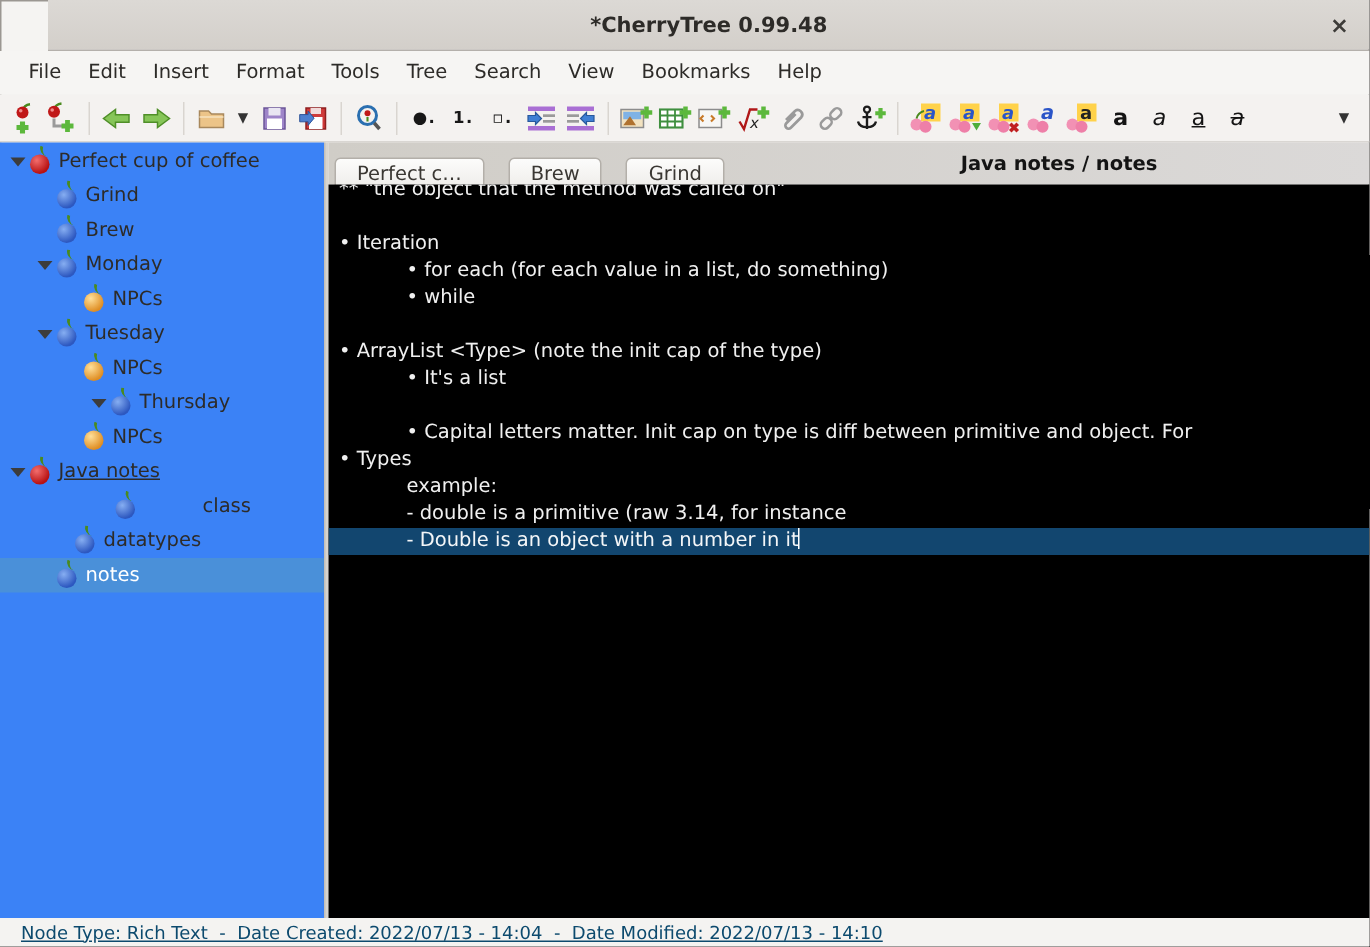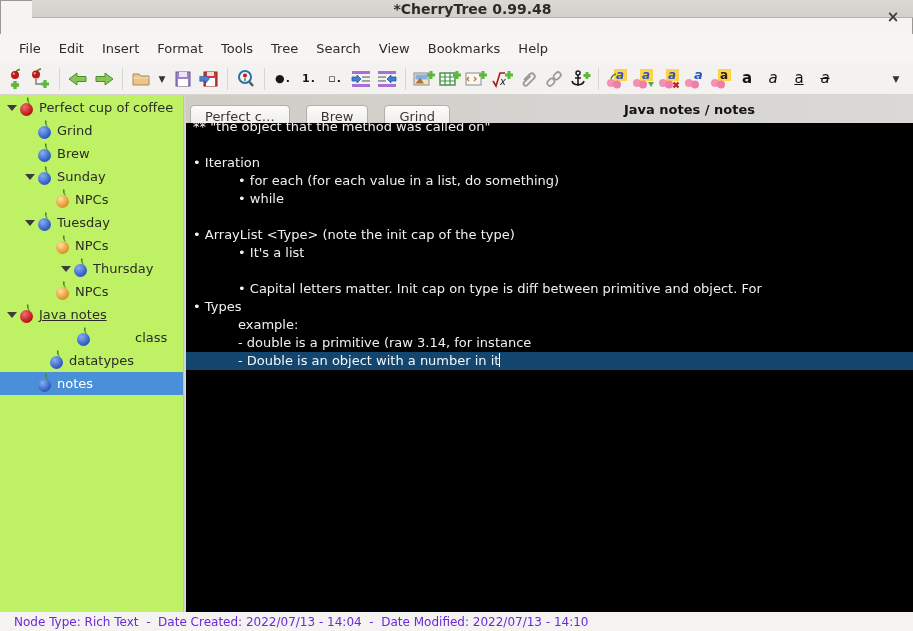--- a/index.html
+++ b/index.html
@@ -6,21 +6,21 @@
   html,body { margin:0; padding:0; }
   body {
     width:913px; height:631px; position:relative; overflow:hidden;
     background:#f5f4f2; font-family:"DejaVu Sans","Liberation Sans",sans-serif;
     font-size:13px; color:#2d2b28;
   }
   .window-frame { position:absolute; inset:0; border:1px solid #9b9792; }
 
   
   .titlebar {
-    position:absolute; top:0; left:0; right:0; height:18px;
+    position:absolute; top:0; left:0; right:0; height:34px;
     background:linear-gradient(#dcd9d5,#d3cfca);
     border-bottom:1px solid #b4b0ab;
     display:flex; align-items:center; justify-content:center;margin-left:32px;
   }
   .titlebar .title { font-weight:bold; font-size:14px; color:#2d2b28; }
   .close-btn {
     position:absolute; right:10px; top:7px; width:20px; height:20px;
     display:flex; align-items:center; justify-content:center;
     font-size:15px; font-weight:bold; color:#3d3b38; cursor:default;
   }
@@ -44,21 +44,21 @@
   .tglyph { font-size:11px; font-weight:bold; color:#171717; letter-spacing:1px; }
   .fa { font-size:15px; color:#141414; line-height:1; }
   .fb { font-weight:bold; }
   .fi { font-style:italic; }
   .fu { text-decoration:underline; }
   .fs { text-decoration:line-through; font-style:italic; }
   .ddown { font-size:9px; color:#333; }
 
   
   .main { position:absolute; top:95px; left:0; right:0; bottom:19px; display:flex; }
-  .sidebar { width:183px; background:#bef264; overflow:hidden; padding-top:1px; }
+  .sidebar { width:216px; background:#3b82f6; overflow:hidden; padding-top:1px; }
   .pane-sep { width:3px; background:#d7d4cf; border-left:1px solid #c3bfba; }
   .content { flex:1; display:flex; flex-direction:column; min-width:0; }
 
   
   .trow { display:flex; align-items:center; height:23px; color:#2d2b28; }
   .trow.selected { background:#4a90d9; color:#ffffff; }
   .expander {
     width:16px; flex:none; display:flex; align-items:center; justify-content:center;
   }
   .expander::before {
@@ -101,21 +101,21 @@
   }
   .eline.ind0 { padding-left:7px; }
   .eline.ind1 { padding-left:52px; }
   .eline.sel { background:#12466f; color:#f4f6f8; }
   .caret { display:inline-block; width:1px; height:14px; background:#fff; vertical-align:-2px; }
 
   
   .statusbar {
     position:absolute; left:0; right:0; bottom:0; height:19px;
     background:#f4f3f1; display:flex; align-items:center; padding-left:14px;
-    font-size:12px; color:#6d28d9; white-space:pre;
+    font-size:12px; color:#0c4a6e; white-space:pre;text-decoration:underline;
   }
 </style>
 </head>
 <body>
 
 <div class="window-frame"></div>
 
 <div class="titlebar">
   <span class="title">*CherryTree 0.99.48</span>
   <span class="close-btn">×</span>
@@ -349,21 +349,21 @@
         <span class="tlabel">Grind</span>
       </div>
       <div class="trow" style="padding-left: 22px;">
         <span class="expander blank"></span>
         <span class="cherry blue"></span>
         <span class="tlabel">Brew</span>
       </div>
       <div class="trow" style="padding-left: 22px;">
         <span class="expander"></span>
         <span class="cherry blue"></span>
-        <span class="tlabel">Sunday</span>
+        <span class="tlabel">Monday</span>
       </div>
       <div class="trow" style="padding-left: 40px;">
         <span class="expander blank"></span>
         <span class="cherry orange"></span>
         <span class="tlabel">NPCs</span>
       </div>
       <div class="trow" style="padding-left: 22px;">
         <span class="expander"></span>
         <span class="cherry blue"></span>
         <span class="tlabel">Tuesday</span>

